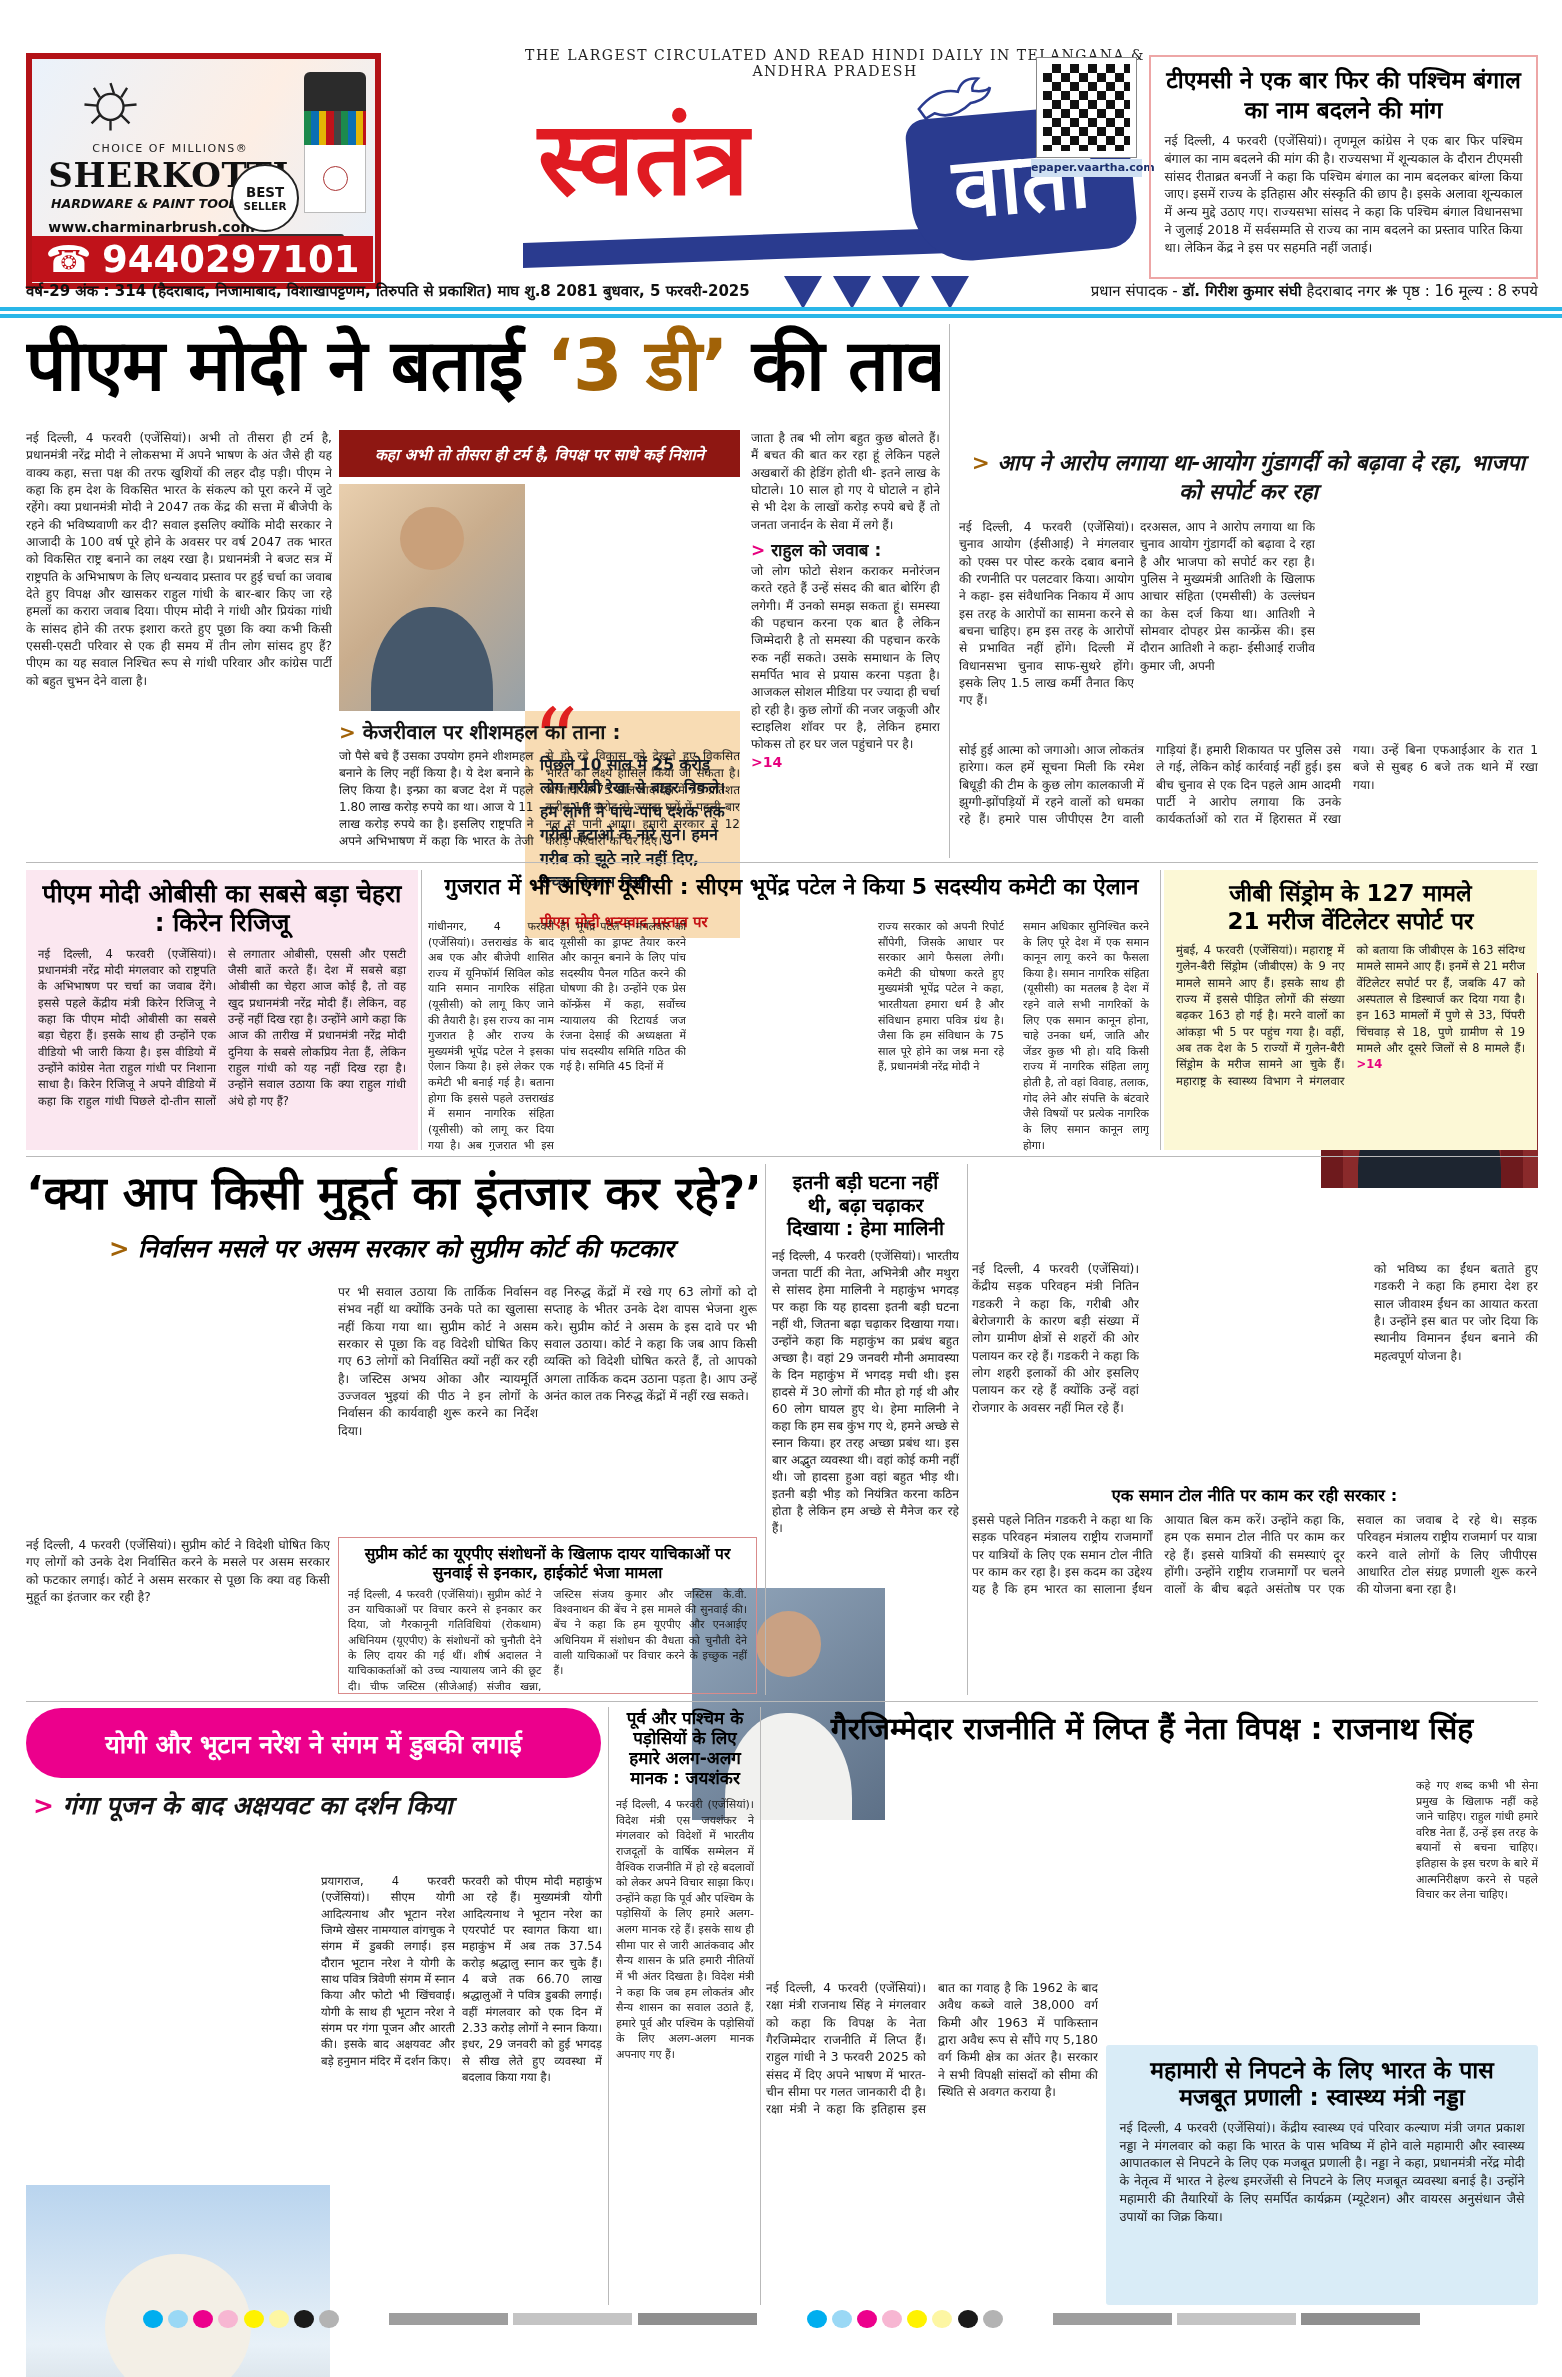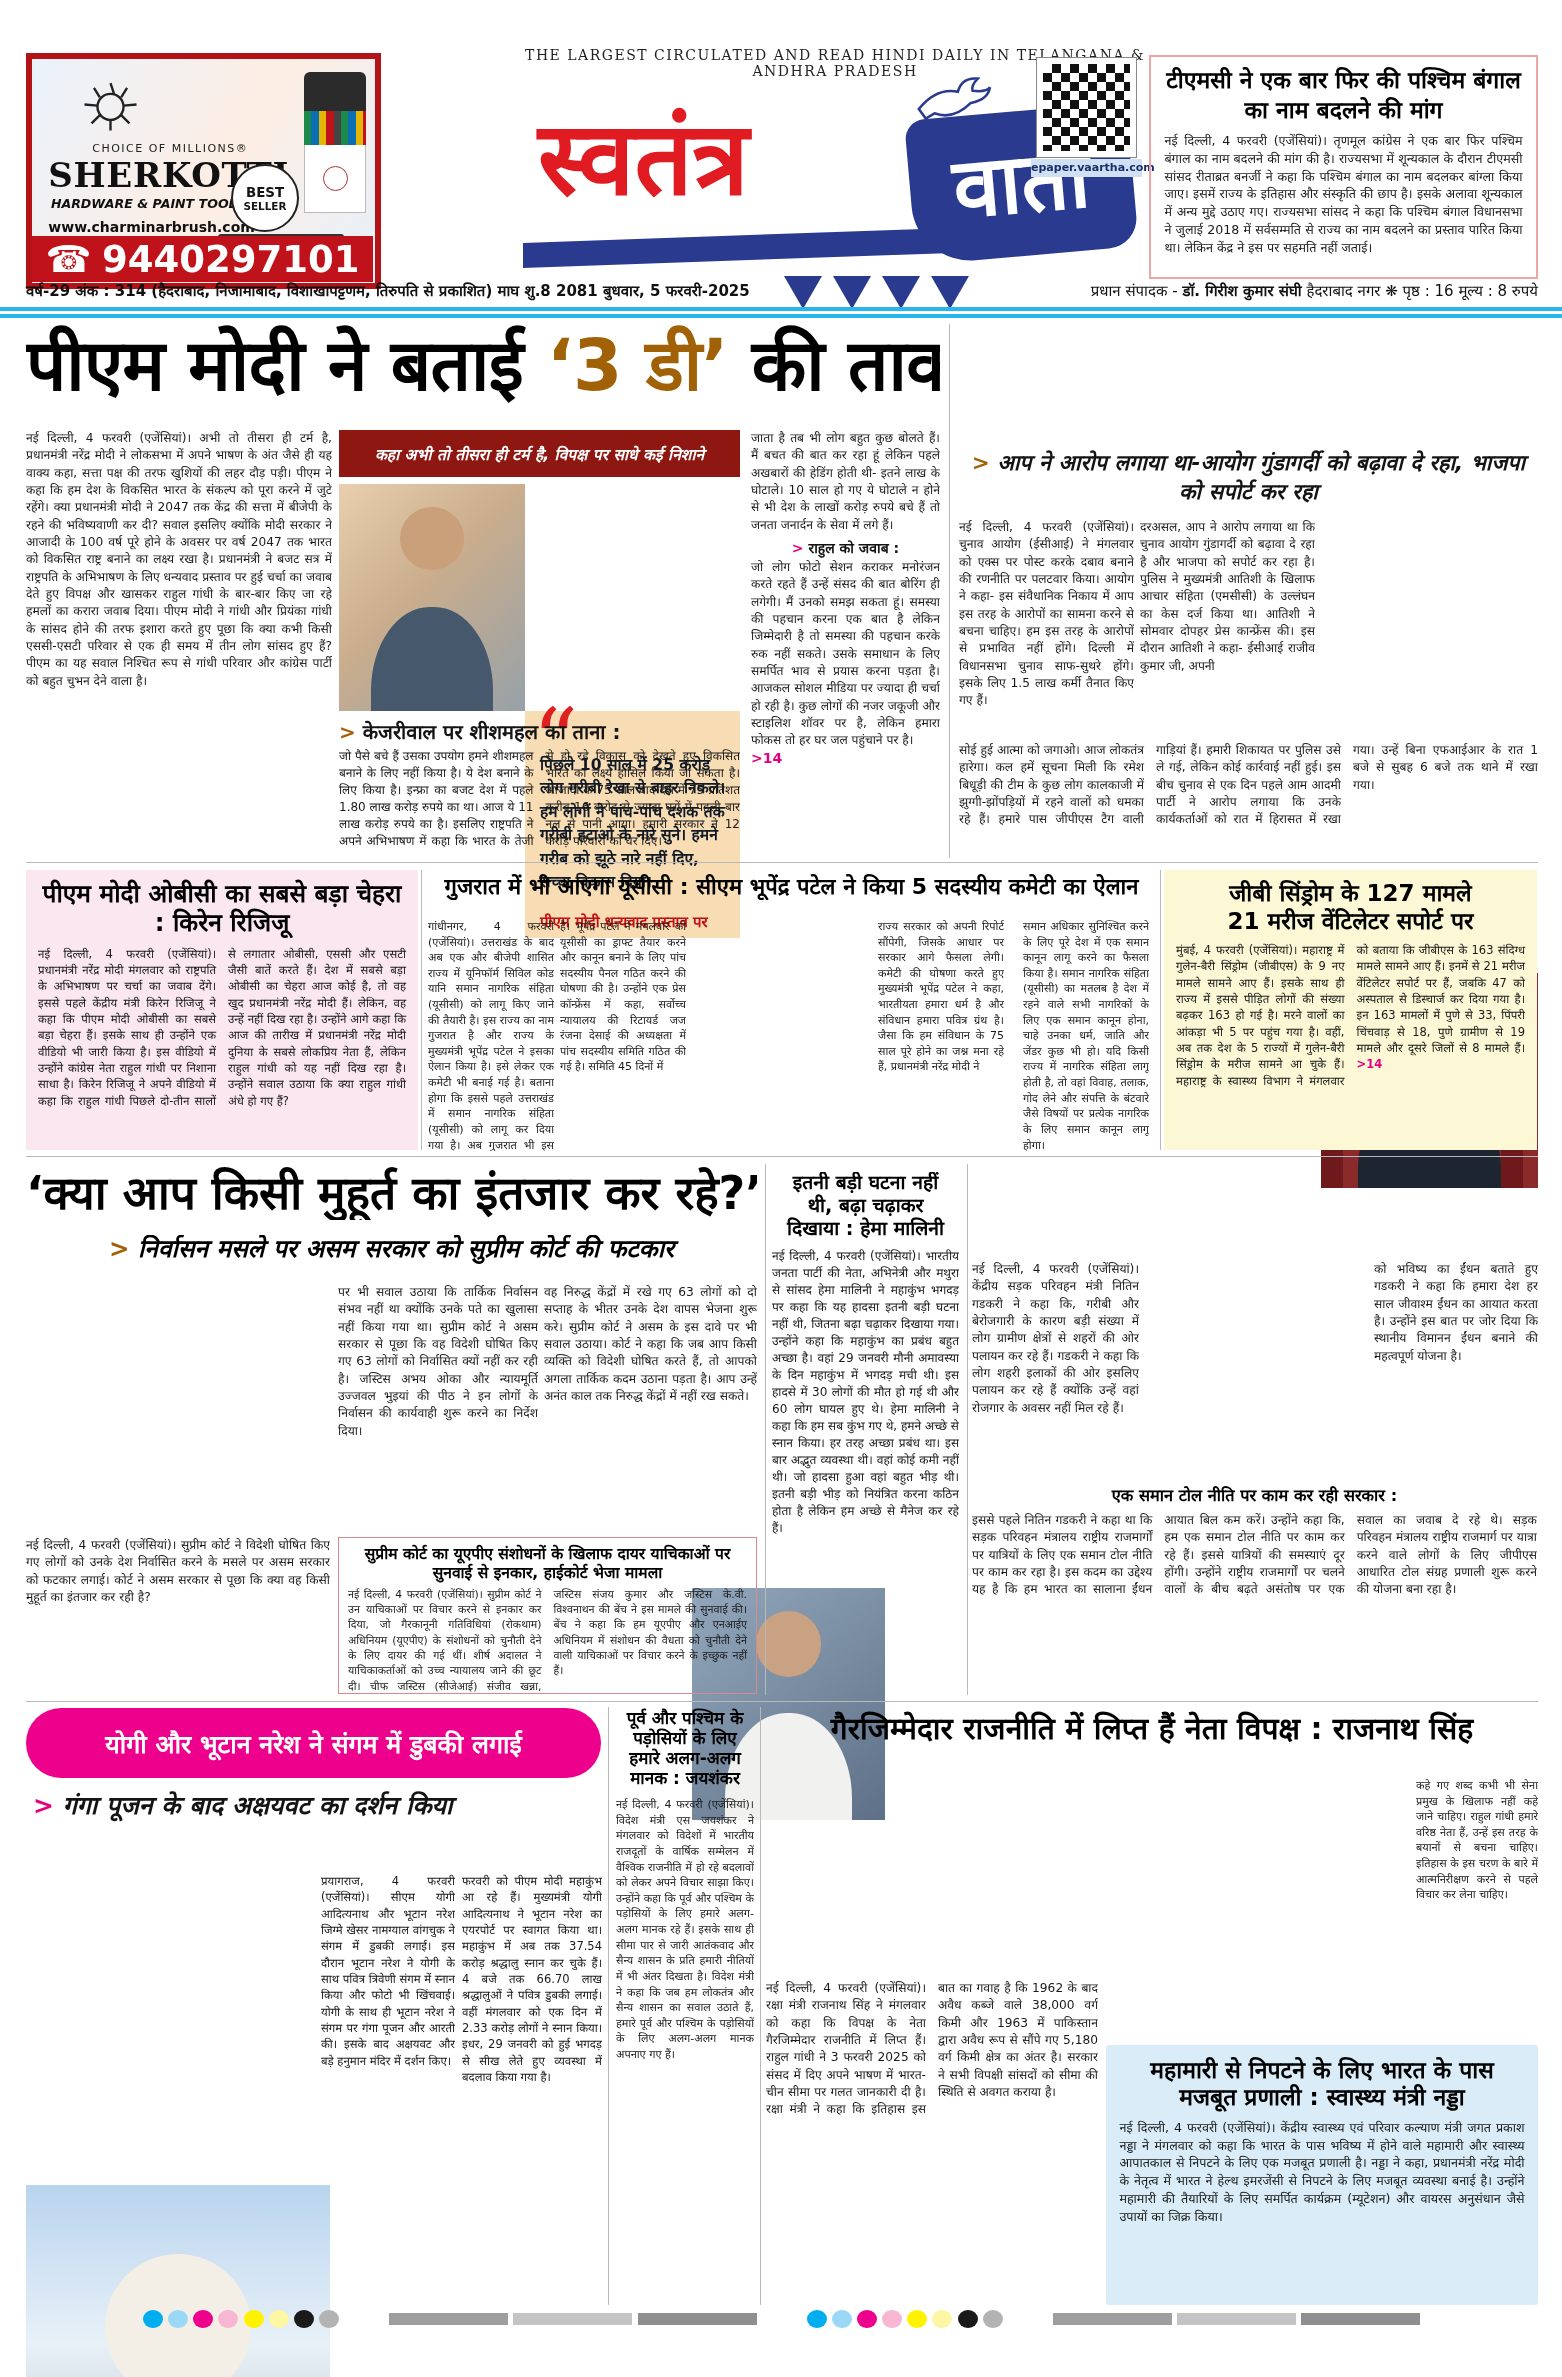--- a/index.html
+++ b/index.html
@@ -144,21 +144,21 @@
     <span class="qm">“</span>
     <div class="qt">पिछले 10 साल में 25 करोड़ लोग गरीबी रेखा से बाहर निकले। हम लोगों ने पांच-पांच दशक तक गरीबी हटाओ के नारे सुने। हमने गरीब को झूठे नारे नहीं दिए, सच्चा विकास दिया।</div>
     <div class="qby">पीएम मोदी धन्यवाद प्रस्ताव पर</div>
   </div>
   <div class="abs clip" style="left:339px;top:718px;width:401px;height:138px">
     <div style="font-size:20px;font-weight:700"><span class="red">&gt;</span> <span>केजरीवाल पर शीशमहल का ताना :</span></div>
     <div class="bt c2" style="margin-top:3px;font-size:12px">जो पैसे बचे हैं उसका उपयोग हमने शीशमहल बनाने के लिए नहीं किया है। ये देश बनाने के लिए किया है। इन्फ्रा का बजट देश में पहले 1.80 लाख करोड़ रुपये का था। आज ये 11 लाख करोड़ रुपये का है। इसलिए राष्ट्रपति ने अपने अभिभाषण में कहा कि भारत के तेजी से हो रहे विकास को देखते हुए विकसित भारत का लक्ष्य हासिल किया जा सकता है। आजादी के 75 साल बाद देश में 75 प्रतिशत करीब 16 करोड़ से ज्यादा घरों में पहली बार नल से पानी आया। हमारी सरकार ने 12 करोड़ परिवारों को घर दिए।</div>
   </div>
   <div class="abs clip" style="left:751px;top:430px;width:189px;height:426px">
     <div class="bt">जाता है तब भी लोग बहुत कुछ बोलते हैं। मैं बचत की बात कर रहा हूं लेकिन पहले अखबारों की हेडिंग होती थी- इतने लाख के घोटाले। 10 साल हो गए ये घोटाले न होने से भी देश के लाखों करोड़ रुपये बचे हैं तो जनता जनार्दन के सेवा में लगे हैं।</div>
-    <div style="font-size:14px;font-weight:700;text-align:center;margin:4.5px 0 1.5px"><span class="mag">&gt;</span> <span>राहुल को जवाब :</span></div>
+    <div style="font-size:17px;font-weight:700;margin:4.5px 0 1.5px"><span class="mag">&gt;</span> <span>राहुल को जवाब :</span></div>
     <div class="bt">जो लोग फोटो सेशन कराकर मनोरंजन करते रहते हैं उन्हें संसद की बात बोरिंग ही लगेगी। मैं उनको समझ सकता हूं। समस्या की पहचान करना एक बात है लेकिन जिम्मेदारी है तो समस्या की पहचान करके रुक नहीं सकते। उसके समाधान के लिए समर्पित भाव से प्रयास करना पड़ता है। आजकल सोशल मीडिया पर ज्यादा ही चर्चा हो रही है। कुछ लोगों की नजर जकूजी और स्टाइलिश शॉवर पर है, लेकिन हमारा फोकस तो हर घर जल पहुंचाने पर है।</div>
     <div class="mag bold" style="font-size:14px">&gt;14</div>
   </div>
 
   <div class="vr" style="left:949px;top:324px;height:534px"></div>
 
   <div class="abs hd" style="left:959px;top:326px;width:579px;font-size:45px">
   </div>
   <div class="abs bold ital" style="left:965px;top:448px;width:567px;font-size:21.5px;line-height:1.35;text-align:center">
     <span class="red">&gt;</span> <span>आप ने आरोप लगाया था-आयोग गुंडागर्दी को बढ़ावा दे रहा, भाजपा को सपोर्ट कर रहा</span>

